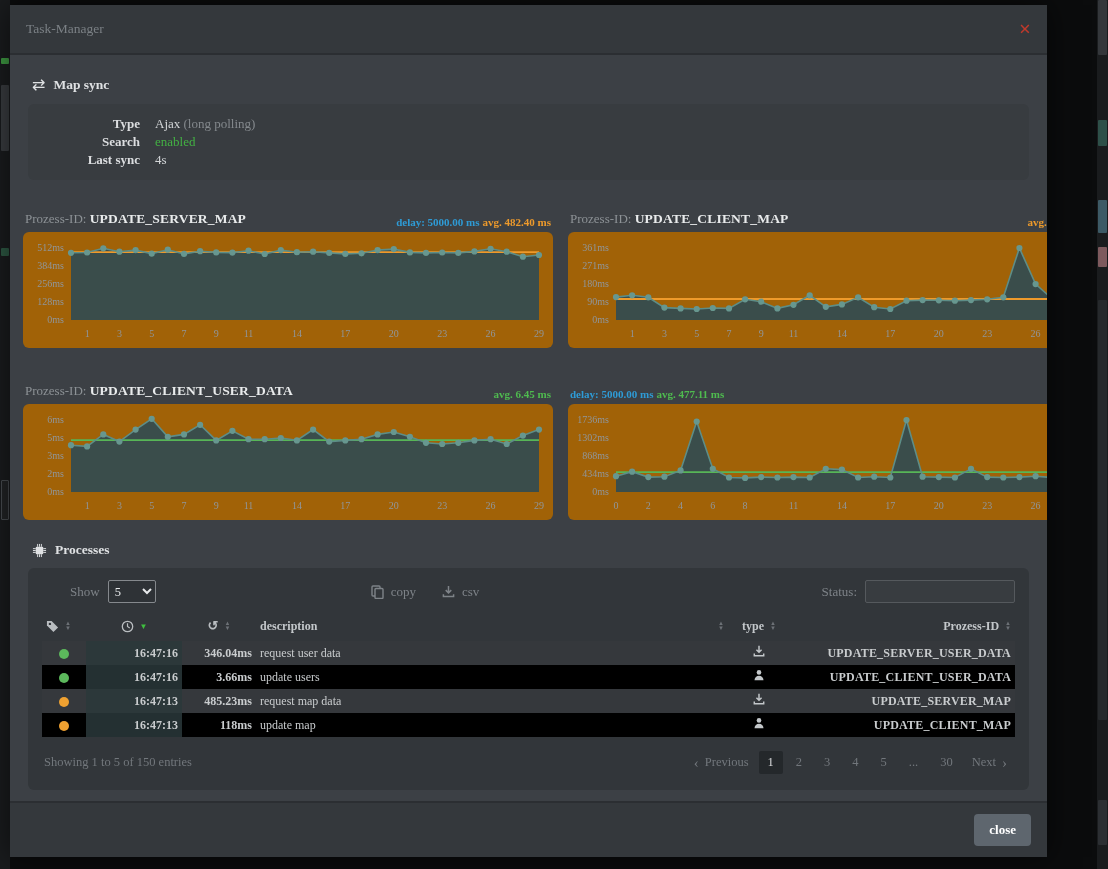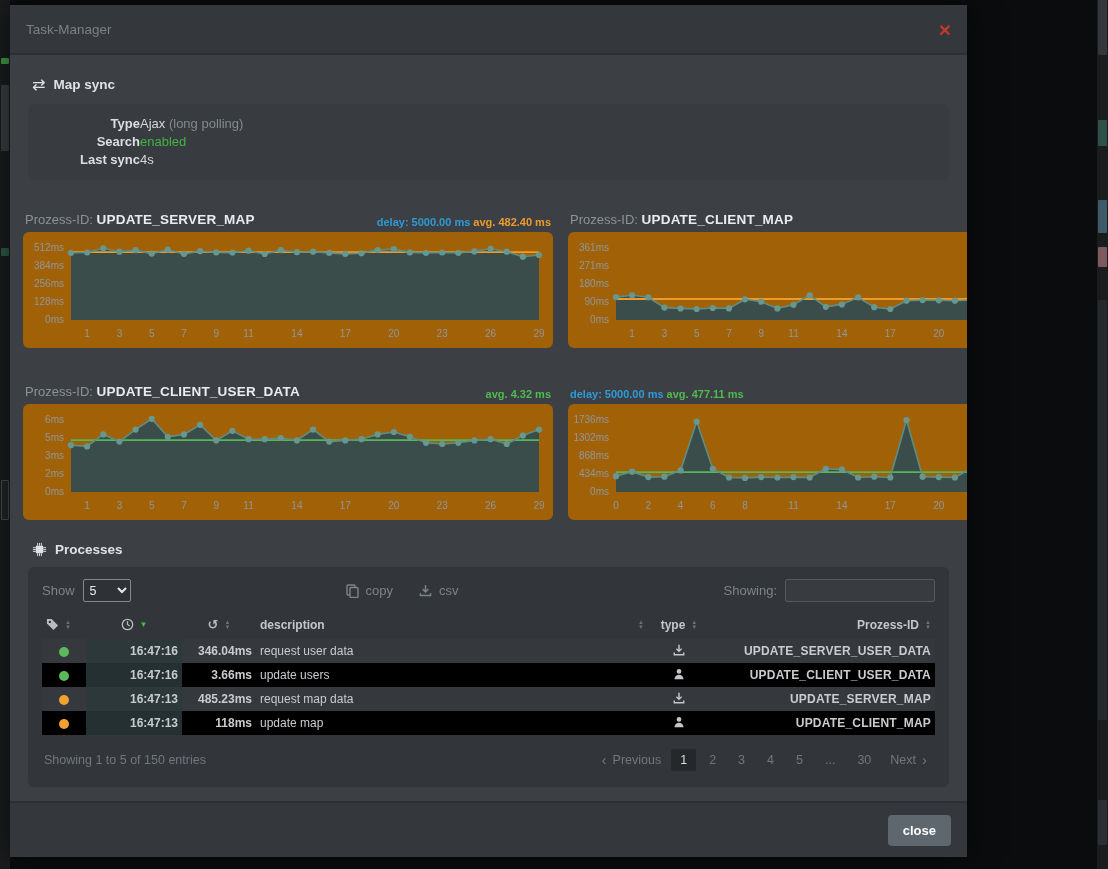--- a/index.html
+++ b/index.html
@@ -10,23 +10,24 @@
     color:#cfd2d4; font-size:13px; overflow:hidden; position:relative;
   }
   
   .backdrop-strip { position:absolute; top:0; bottom:0; background:#1a1c1e; }
   .backdrop-left  { left:0; width:10px; }
   .backdrop-right { right:0; width:11px; }
   .frag { position:absolute; left:1px; right:1px; border-radius:1px; }
 
   
   .modal {
-    position:absolute; left:10px; top:5px; width:957px; height:852px;
+    position:absolute; left:10px; top:5px; width:1037px; height:852px;
     background:#3c4045; display:flex; flex-direction:column;
     box-shadow:0 0 30px rgba(0,0,0,.6);
+    font-family:Liberation Serif, serif;
   }
   .modal-header {
     height:50px; flex:0 0 50px; background:#34383c; border-bottom:2px solid #2b2e32;
     display:flex; align-items:center; justify-content:space-between; padding:0 16px;
   }
   .modal-title { color:#7b8085; font-size:13.5px; }
   .modal-close { color:#c0392b; font-size:21px; font-weight:bold; cursor:pointer; line-height:1; }
   .modal-body { flex:1 1 auto; padding:14px 8px 0 8px; overflow:hidden; }
   .modal-footer {
     flex:0 0 56px; background:#34383c; border-top:2px solid #2b2e32;
@@ -43,21 +44,21 @@
     display:flex; align-items:center; gap:8px; margin:6px 6px 10px 14px;
     color:#dfe1e3; font-weight:bold; font-size:13.5px;
   }
   .swap-glyph { font-size:16px; font-weight:normal; }
   .info-box {
     background:#383c40; border-radius:6px; margin:0 10px 18px 10px;
     padding:11px 16px; 
   }
   .info-row { display:flex; line-height:18px; }
   .info-label { width:96px; text-align:right; font-weight:bold; color:#dcdee0; }
-  .info-value { color:#d4d7d9; }
+  .info-value { margin-left:15px; color:#d4d7d9; }
   .info-note { color:#84898d; }
   .value-enabled { color:#43b143; }
 
   
   .charts-grid {
     display:grid; grid-template-columns:1fr 1fr; column-gap:15px; row-gap:22px;
     margin:0 5px 22px 5px;
   }
   .chart-head { display:flex; justify-content:space-between; align-items:flex-end; min-height:34px; padding:0 2px 4px 2px; }
   .chart-title { font-size:13px; color:#8d9296; align-self:flex-end; padding-bottom:1px;}
@@ -66,21 +67,21 @@
   .stat-delay { color:#2e9bd6; }
   .stat-avg-orange { color:#ee9a2b; }
   .stat-avg-green { color:#4fbb4f; }
   .chart-panel { background:#a16207; border-radius:6px; height:116px; overflow:hidden; }
 
   
   .table-panel {
     background:#32363a; border-radius:6px; margin:0 10px; padding:12px 14px 10px 14px;
   }
   .table-controls { display:flex; align-items:center; margin-bottom:10px; color:#7e8388; }
-  .show-wrap { display:flex; align-items:center; gap:8px; }
+  .show-wrap { display:flex; align-items:center; gap:8px;margin-left:28px; }
   .show-select {
     background:#2e3236; color:#e8eaec; border:1px solid #85898d; border-radius:2px;
     height:23px; width:48px; font-size:12.5px; font-family:inherit; padding:0 2px;
   }
   .export-wrap { display:flex; align-items:center; gap:26px; margin-left:215px; }
   .tool-btn { display:flex; align-items:center; gap:7px; color:#7e8388; cursor:pointer; font-size:13px; }
   .search-wrap { margin-left:auto; display:flex; align-items:center; gap:8px; }
   .search-input {
     width:150px; height:23px; background:#383c40; border:1px solid #55595d;
     border-radius:2px; color:#e8eaec; padding:0 6px; font-family:inherit;
@@ -285,21 +286,21 @@
               <circle cx="499.9" cy="65.3" r="3.1" fill="#67978f"></circle>
               <circle cx="516.0" cy="66.5" r="3.1" fill="#67978f"></circle>
             </svg></div>
   </div>
 
   <div>
     <div class="chart-head">
       <span class="chart-title"><span class="c-prefix">Prozess-ID:</span> <b class="c-name">UPDATE_CLIENT_USER_DATA</b></span>
       <span class="chart-stats">
 
-        <span class="c-avg stat-avg-green">avg. 4.32 ms</span>
+        <span class="c-avg stat-avg-green">avg. 6.45 ms</span>
       </span>
     </div>
     <div class="chart-panel"><svg width="530" height="116" viewBox="0 0 530 116">
               <text x="41" y="19" text-anchor="end" fill="#90969b" font-size="10">6ms</text>
               <text x="41" y="37" text-anchor="end" fill="#90969b" font-size="10">5ms</text>
               <text x="41" y="55" text-anchor="end" fill="#90969b" font-size="10">3ms</text>
               <text x="41" y="73" text-anchor="end" fill="#90969b" font-size="10">2ms</text>
               <text x="41" y="91" text-anchor="end" fill="#90969b" font-size="10">0ms</text>
               <text x="64.13793103448276" y="105" text-anchor="middle" fill="#90969b" font-size="10">1</text>
               <text x="96.41379310344828" y="105" text-anchor="middle" fill="#90969b" font-size="10">3</text>
@@ -450,21 +451,21 @@
           </span>
           <span class="tool-btn">
             <svg class="icon-svg" width="13" height="13" viewBox="0 0 14 14">
               <path d="M7 1 v7 M4 5.5 L7 8.5 L10 5.5" stroke="#7e8388" stroke-width="1.6" fill="none"></path>
               <path d="M1.5 10 v2.5 h11 V10" stroke="#7e8388" stroke-width="1.6" fill="none"></path>
             </svg>
             <span>csv</span>
           </span>
         </div>
         <div class="search-wrap">
-          <span>Showing:</span>
+          <span>Status:</span>
           <input class="search-input" value="" style="">
         </div>
       </div>
 
       <table class="proc">
         <thead>
           <tr>
             <th class="col-status">
                 <span class="hdr-cell">
               <svg class="icon-svg" width="13" height="13" viewBox="0 0 14 14">

